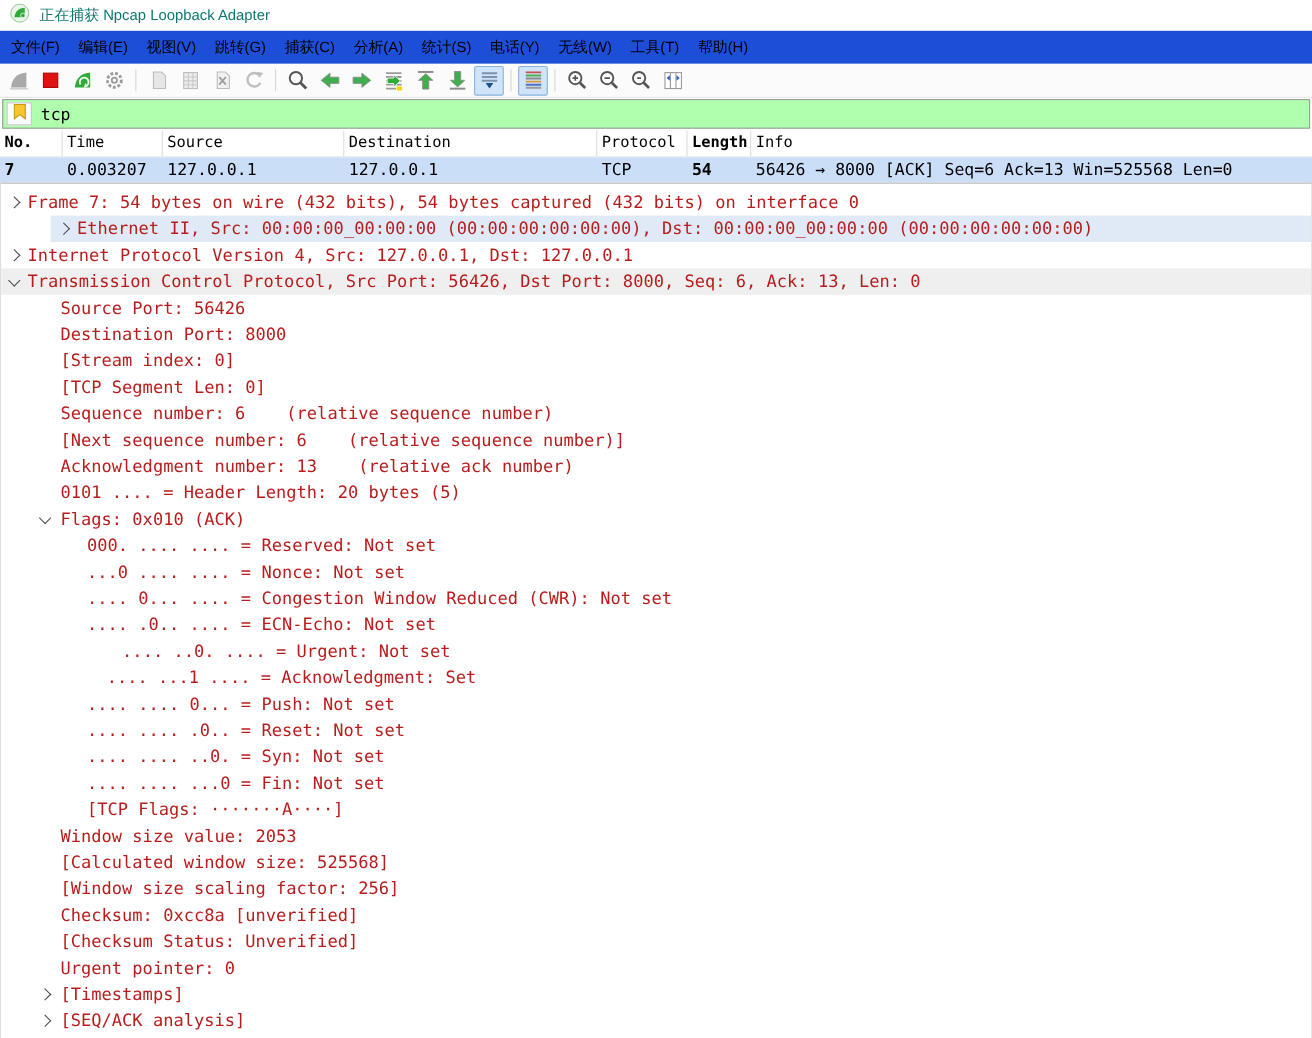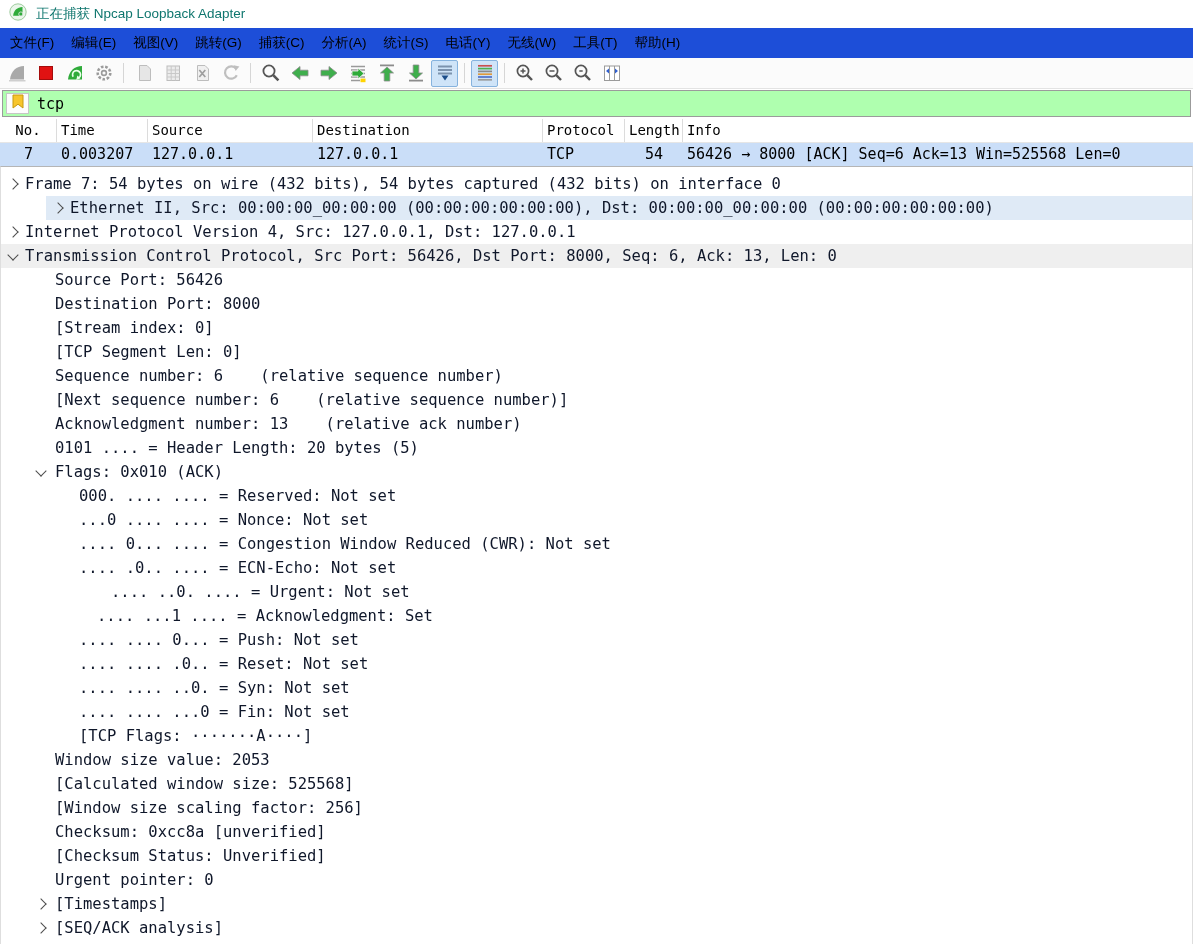--- a/index.html
+++ b/index.html
@@ -28,27 +28,27 @@
   .filter-text{font-family:"DejaVu Sans Mono","Liberation Mono",monospace;font-size:15px;color:#000;}
 
   
   .packet-list{flex:0 0 auto;background:#fff;}
   .pl-header{display:flex;height:23px;background:#fff;border-bottom:1px solid #e6e6e6;}
   .hcell{font-family:"DejaVu Sans Mono","Liberation Mono",monospace;font-size:14px;line-height:22px;color:#000;
          border-right:1px solid #dcdcdc;padding:0 4px;box-sizing:border-box;white-space:nowrap;overflow:hidden;flex:0 0 auto;}
   .prow{display:flex;height:23px;background:#cadef8;}
   .pcell{font-family:"DejaVu Sans Mono","Liberation Mono",monospace;font-size:15px;line-height:22px;color:#000;
          padding:0 4px;box-sizing:border-box;white-space:nowrap;overflow:hidden;flex:0 0 auto;}
-  .align-right{text-align:center;}
+  .align-right{text-align:left;font-weight:bold;}
 
   
   .detail-pane{flex:1;border-top:1px solid #b5b5b5;border-left:1px solid #dedede;border-right:1px solid #dedede;
                background:#fff;padding-top:5px;overflow:hidden;position:relative;}
   .tline{position:relative;height:24px;line-height:24px;white-space:pre;
-         font-family:"DejaVu Sans Mono","Liberation Mono",monospace;font-size:15.5px;color:#0f172a;}
+         font-family:"DejaVu Sans Mono","Liberation Mono",monospace;font-size:15.5px;color:#b91c1c;}
   .tline.hl-blue{background:#dfeaf6;margin-left:45px;}
   .tline.hl-gray{background:#efefef;}
   .ttext{display:inline-block;white-space:pre;}
   .chev{position:absolute;top:8px;width:7px;height:7px;
         border-right:1.7px solid #4c4c4c;border-bottom:1.7px solid #4c4c4c;transform:rotate(-45deg);}
   .chev.down{top:7px;transform:rotate(45deg);}
 </style>
 </head>
 <body>
 

